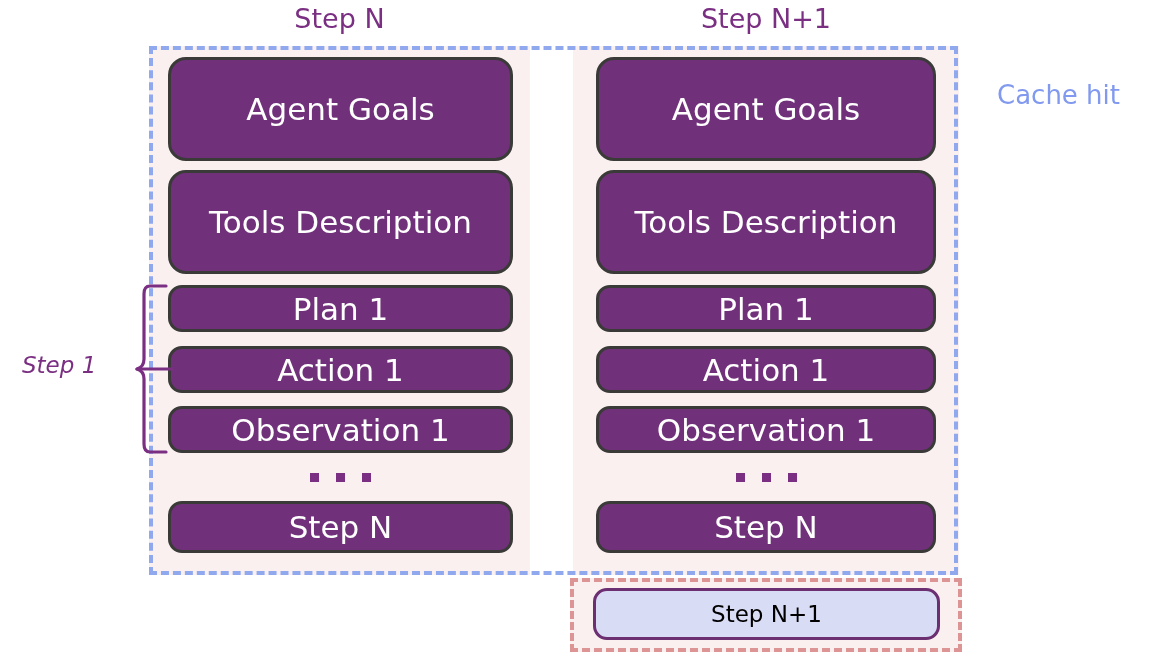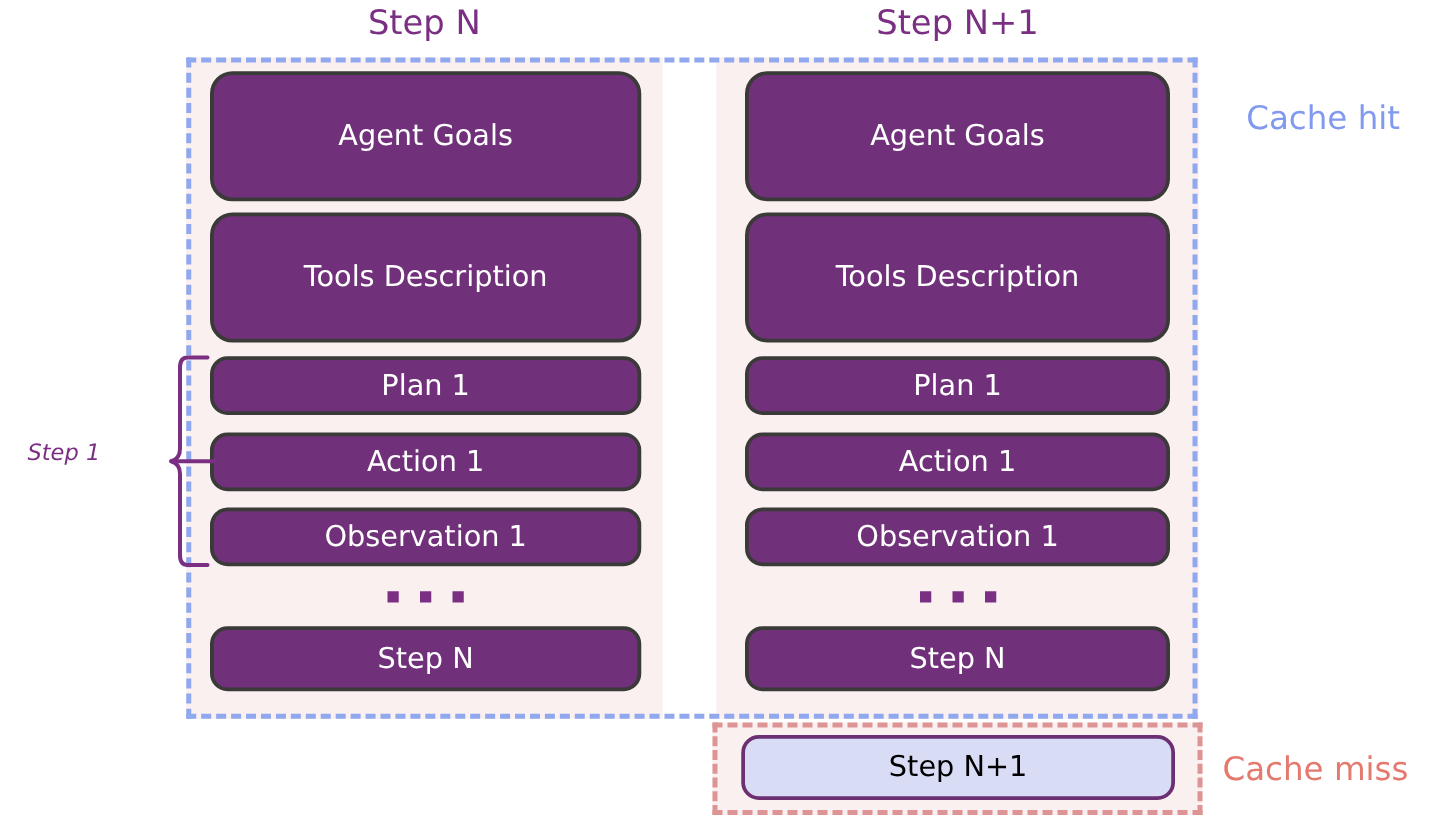--- a/index.html
+++ b/index.html
@@ -51,21 +51,21 @@
   }
 
   
   .blk{
     position:absolute;
     background:#70317a;
     border:3px solid #3a3a38;
     border-radius:14px;
     color:#ffffff;
     display:flex;align-items:center;justify-content:center;
-    font-size:23px;
+    font-size:31px;
     box-sizing:border-box;
     white-space:nowrap;
   }
   .blk.tall{border-radius:18px;}
 
   
   #l-goals  {left:168px;top:57px; width:345px;height:104px;}
   #l-tools  {left:168px;top:170px;width:345px;height:104px;}
   #l-plan   {left:168px;top:285px;width:345px;height:47px;}
   #l-action {left:168px;top:346px;width:345px;height:47px;}
@@ -113,21 +113,21 @@
     font-size:26px;
     white-space:nowrap;
   }
   #cache-hit-label{left:985px;top:80px;color:#8199ef;margin-left:12px;}
   #cache-miss-label{left:978px;top:601px;color:#e4796e;}
 
   
   #step1-label{
     position:absolute;
     left:22px;top:352px;
-    font-size:18px;
+    font-size:23px;
     font-style:italic;
     color:#7a2f82;
     white-space:nowrap;
   }
   #step1-brace{
     position:absolute;
     left:133px;top:283px;
     width:40px;height:172px;
   }
 </style>
@@ -166,21 +166,20 @@
   <div class="dots" id="r-dots">
     <span></span>
     <span></span>
     <span></span>
   </div>
   <div class="blk" id="r-stepn">Step N</div>
 
   <div id="stepn1-box">Step N+1</div>
 
   <div class="annot" id="cache-hit-label">Cache hit</div>
-  <div class="annot" id="cache-miss-label">Cache miss</div>
 
   <div id="step1-label">Step 1</div>
   <svg id="step1-brace" viewBox="0 0 40 172">
     <path d="M33 3 L17 3 Q11 3 11 11 L11 76 Q11 84 4 86 Q11 88 11 96 L11 161 Q11 169 17 169 L33 169" fill="none" stroke="#7a2f82" stroke-width="3.2" stroke-linecap="round" stroke-linejoin="round"></path>
     <path d="M4 86 L40 86" fill="none" stroke="#7a2f82" stroke-width="3.2" stroke-linecap="round"></path>
   </svg>
 
 </div>
 
 </body></html>

